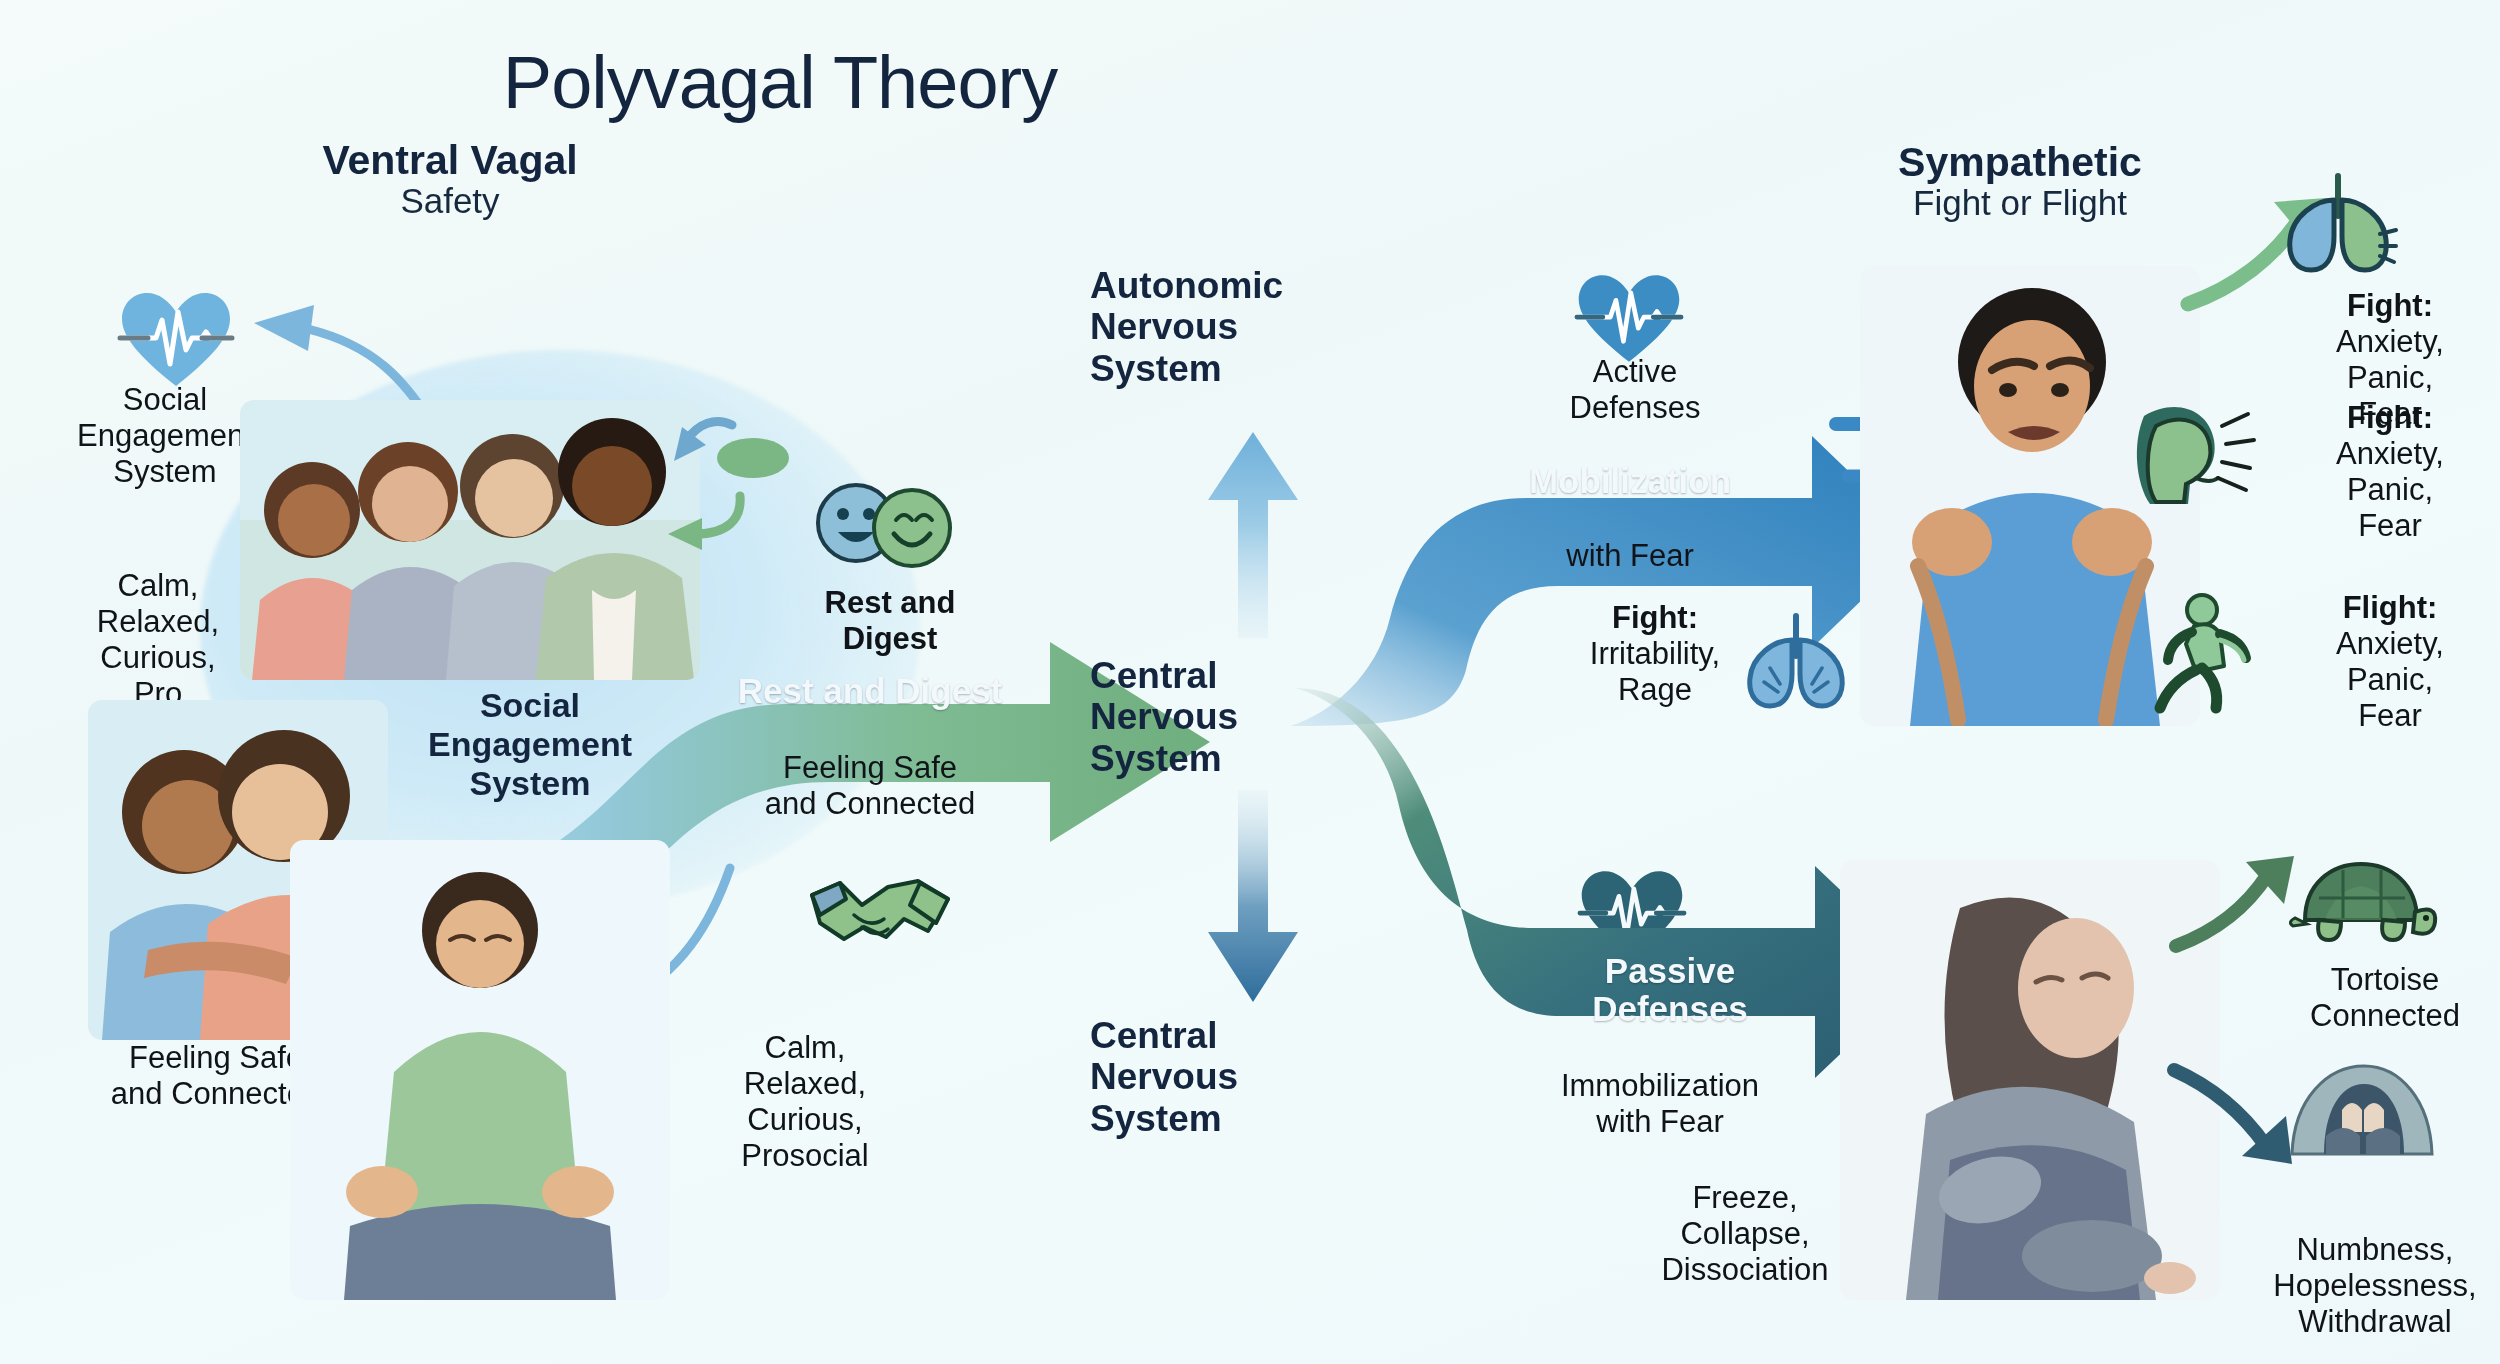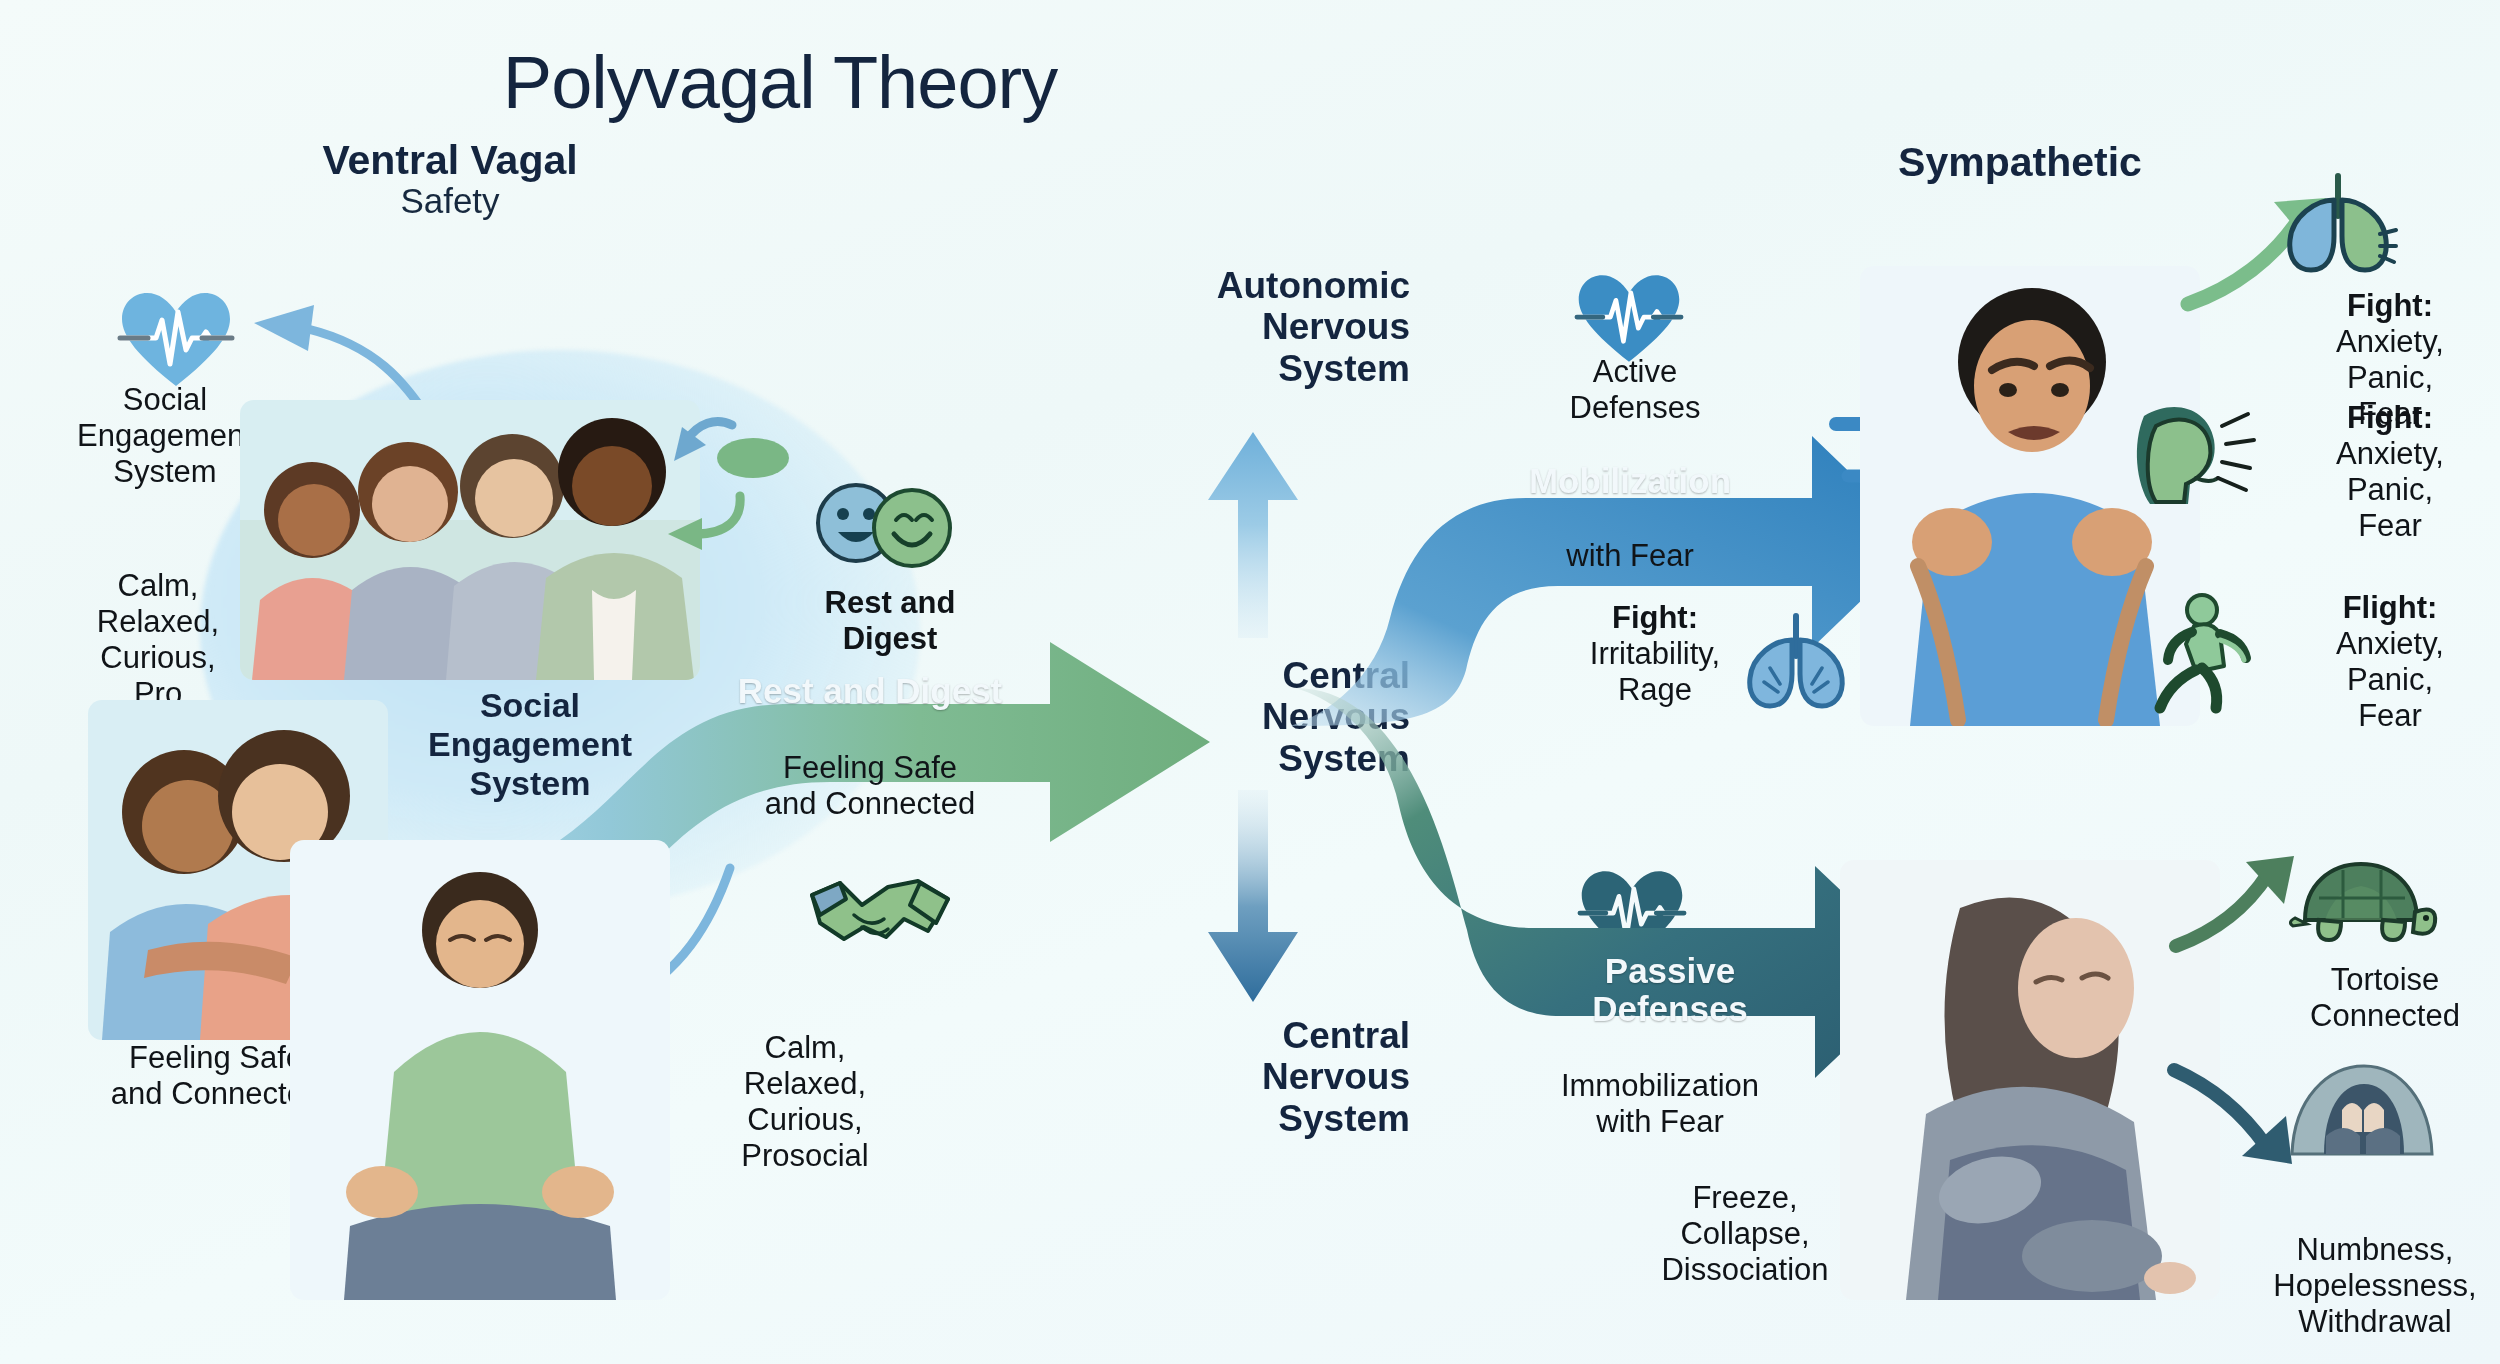--- a/index.html
+++ b/index.html
@@ -24,21 +24,21 @@
   .sect-head {
     font-size: 41px; font-weight: bold; color: #14253f; line-height: 1.08;
     white-space: nowrap;
   }
   .sect-sub {
     font-size: 35px; font-weight: normal; color: #17293f; line-height: 1.1;
     white-space: nowrap;
   }
   .node-label {
     font-size: 37px; font-weight: bold; color: #14253f;
-    line-height: 1.12; text-align: right;
+    line-height: 1.12; text-align: left;
   }
   .cap {
     font-size: 31px; color: #101418; line-height: 1.16; text-align: center;
   }
   .cap-strong { font-size: 31px; color: #101418; line-height: 1.16; text-align:center; font-weight: bold;}
   .arrow-text {
     font-size: 35px; font-weight: bold; color: #f2f8fb; line-height: 1.1;
     text-align: center; text-shadow: 0 1px 2px rgba(0,0,0,.28);
     white-space: nowrap;
   }
@@ -290,20 +290,21 @@
   </div>
 
   <div class="abs node-label" style="left:1090px; top:1015px; width:320px;">
     <div>Central</div>
     <div>Nervous</div>
     <div>System</div>
   </div>
 
   <div class="abs ctr" style="left:1750px; top:140px; width:540px;">
     <div class="sect-head">Sympathetic</div>
+    <div class="sect-sub">Fight or Flight</div>
   </div>
 
   <div class="abs" style="left:1575px; top:272px;">
     <svg width="108" height="92" viewBox="0 0 116 98">
       <path d="M58 96 C20 66 4 46 4 29 C4 13 16 3 29 3 C41 3 51 11 58 22 C65 11 75 3 87 3 C100 3 112 13 112 29 C112 46 96 66 58 96 Z" fill="#3b8dc4"></path>
       <path d="M2 48 H30 L38 48 L44 30 L52 74 L60 22 L68 60 L74 48 L84 48 L88 42 L92 48 H114" fill="none" stroke="#ffffff" stroke-width="5" stroke-linejoin="round" stroke-linecap="round"></path>
       <path d="M2 48 H30 M84 48 H114" stroke="#35677f" stroke-width="5" stroke-linecap="round"></path>
     </svg>
   </div>
   <div class="abs cap" style="left:1520px; top:354px; width:230px;">

